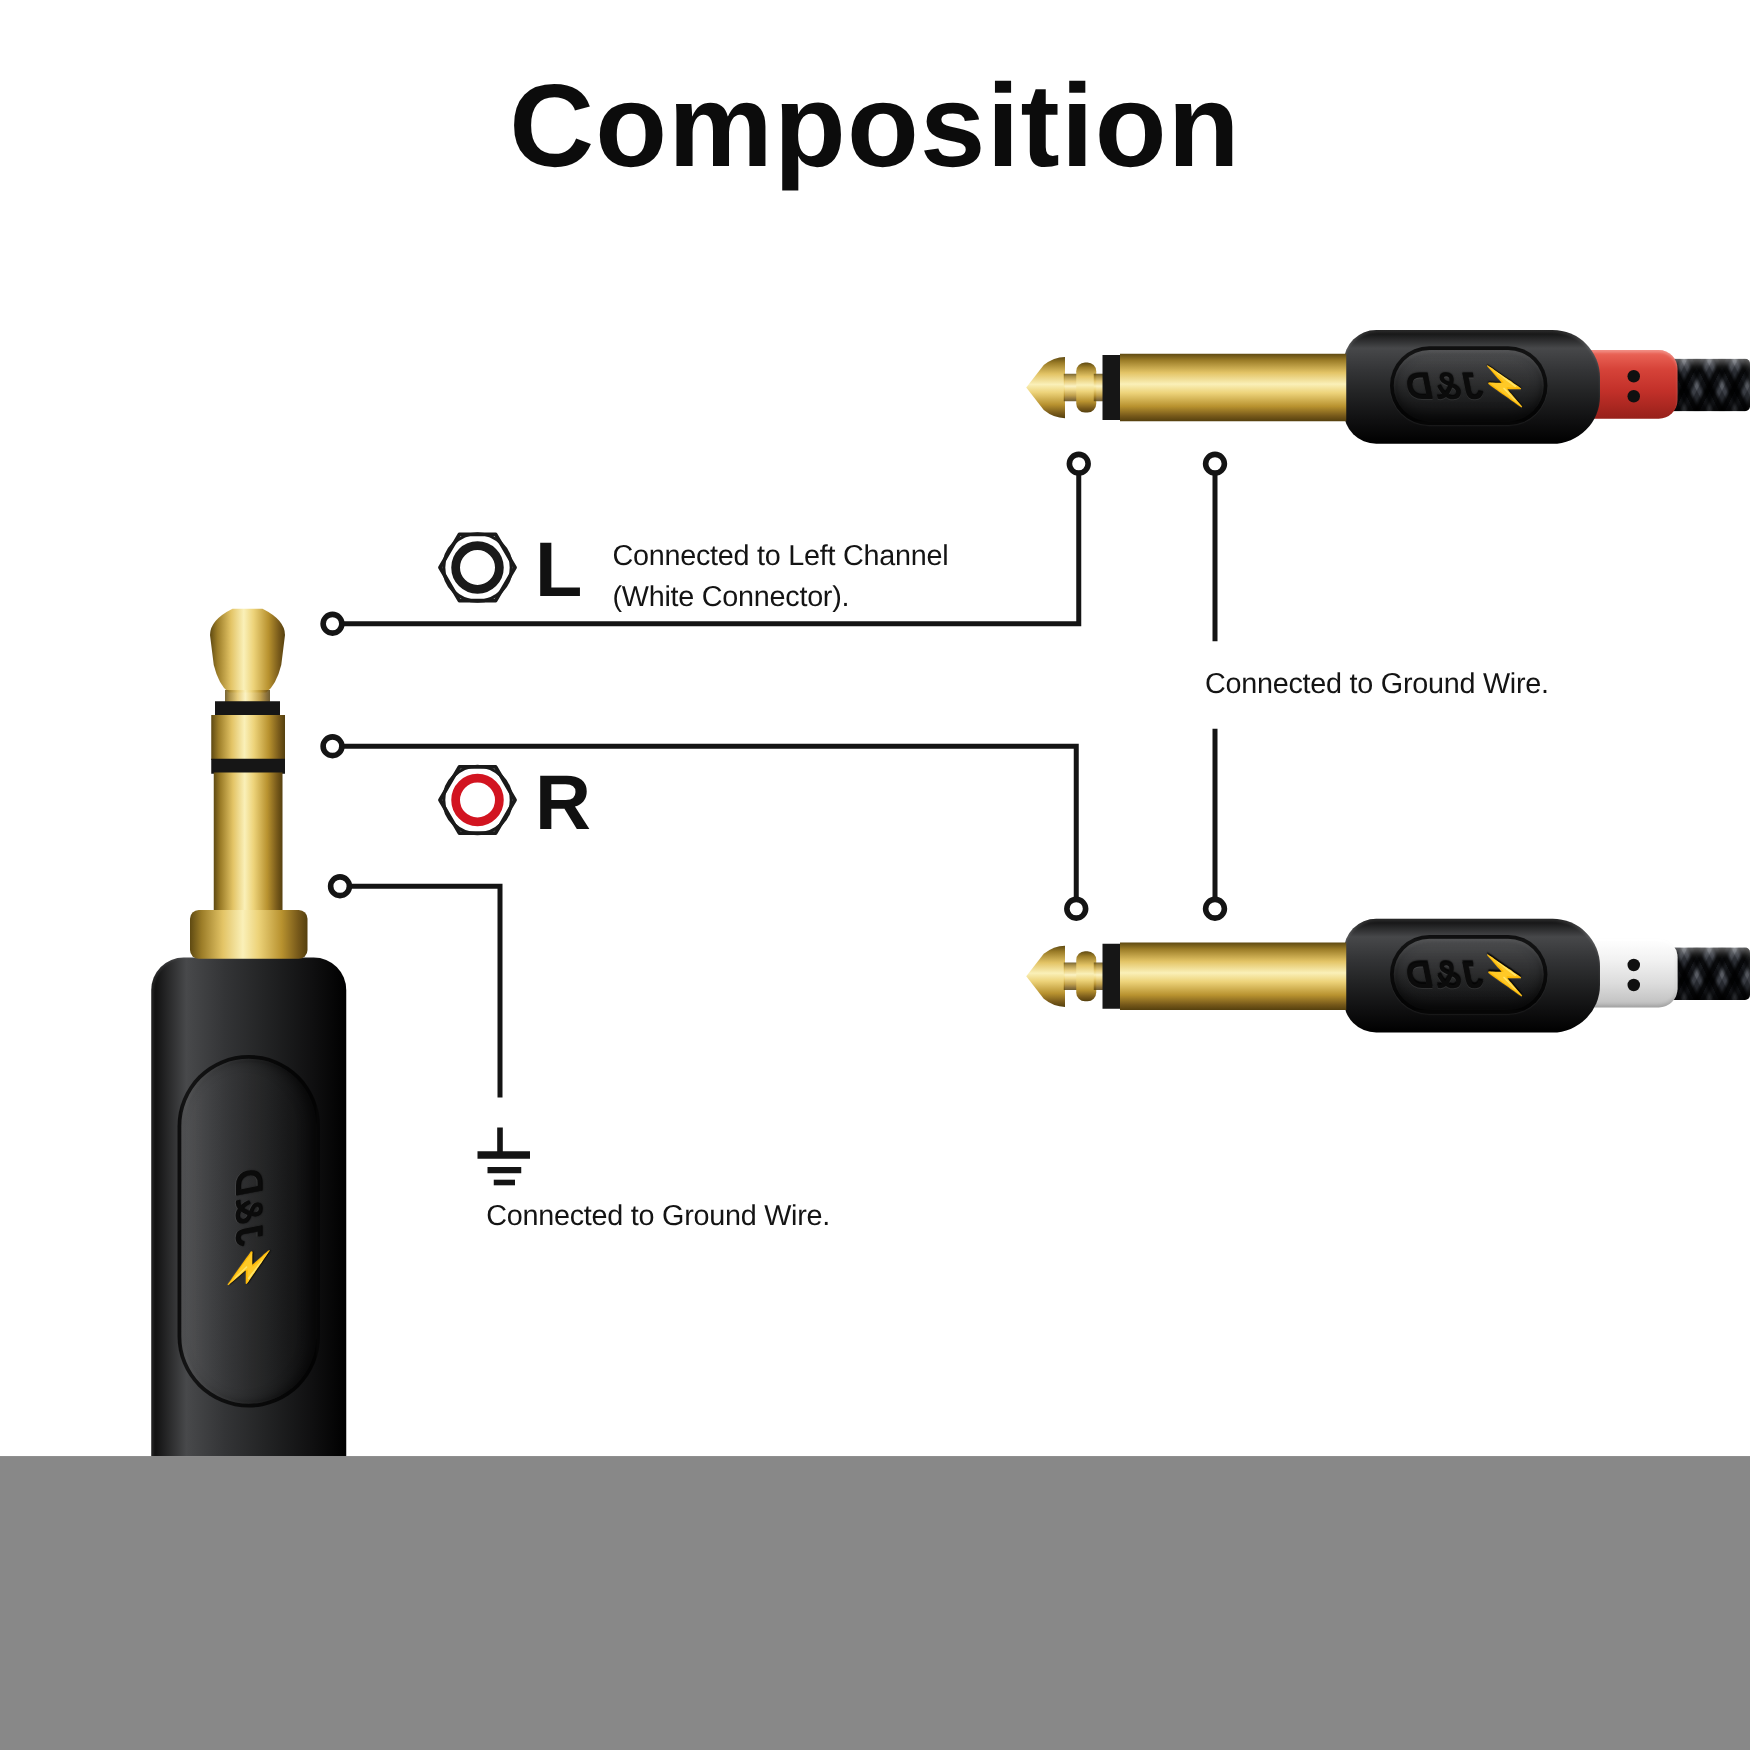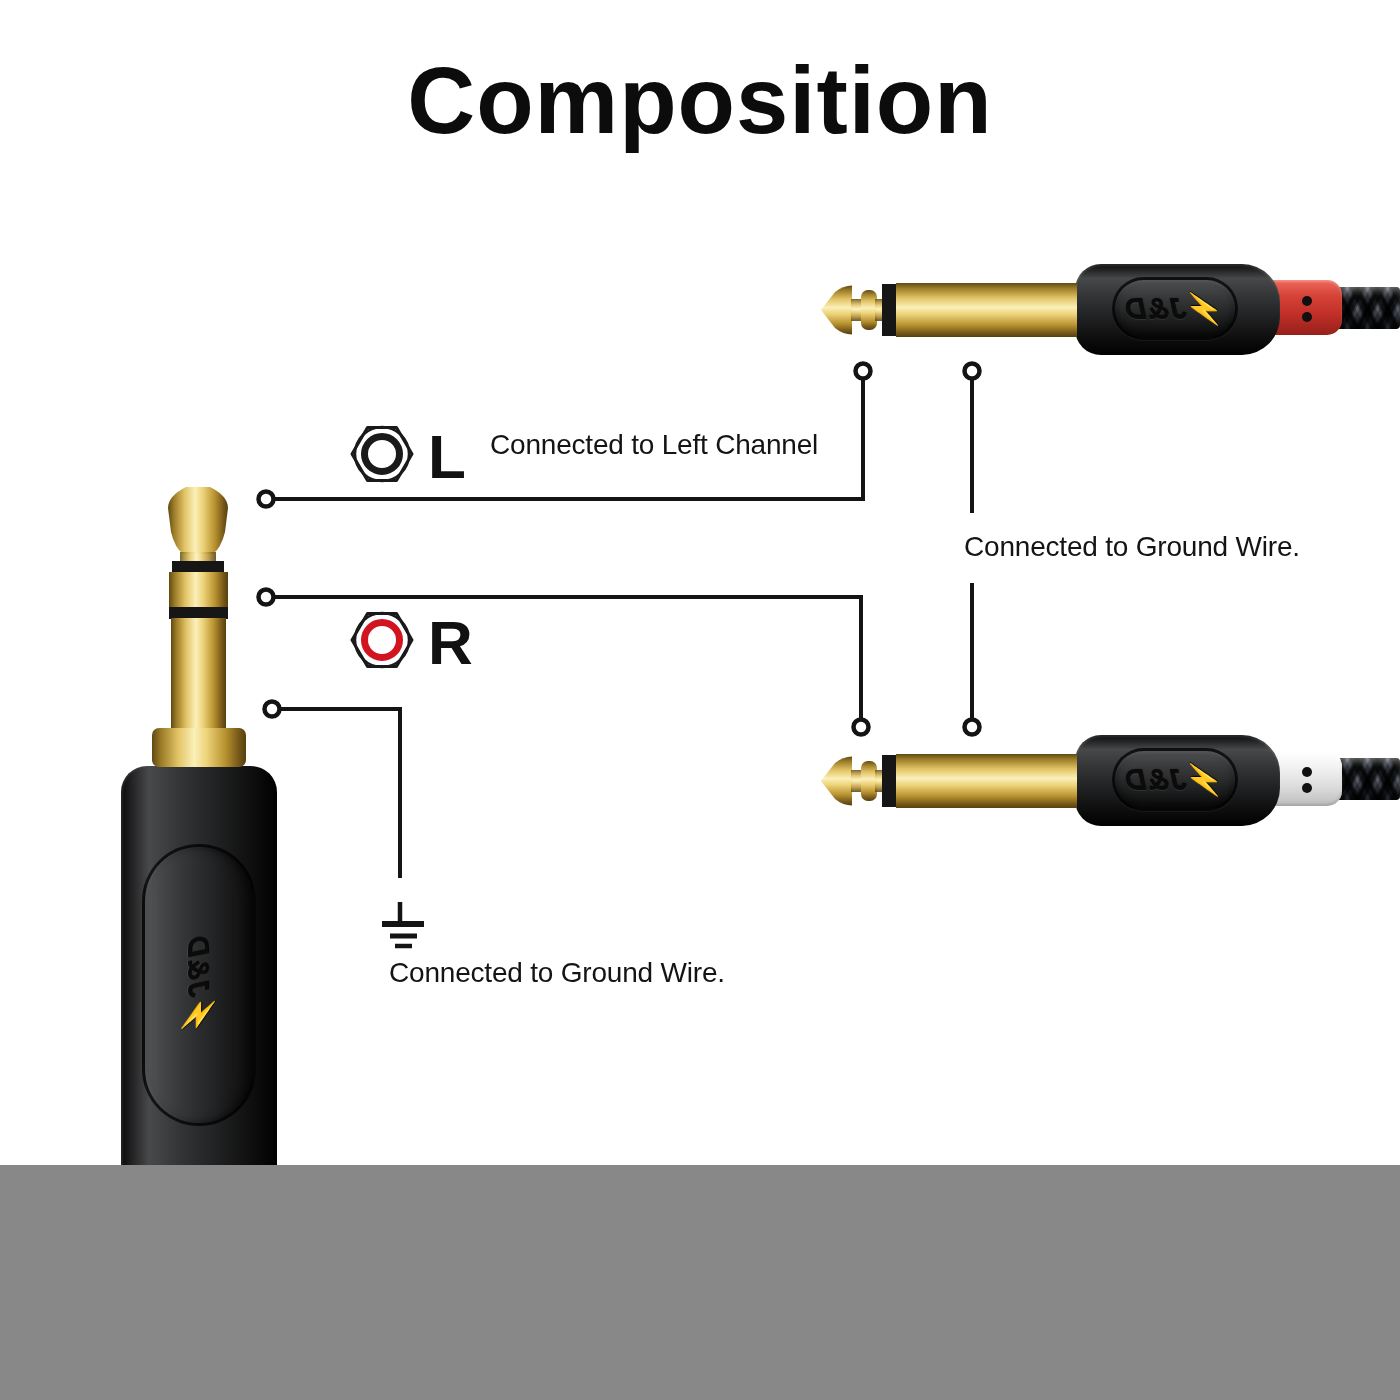--- a/index.html
+++ b/index.html
@@ -8,21 +8,21 @@
     font-family:Liberation Sans, sans-serif;margin:0 auto;
   }
 
   
   .title{
     position:absolute;left:0;right:0;top:52px;text-align:center;
     font-size:94px;font-weight:700;color:#0c0c0c;letter-spacing:1px;line-height:1.05;
   }
 
   
-  .body-text{position:absolute;font-size:28px;line-height:33px;color:#141414;letter-spacing:-0.2px;white-space:nowrap;}
+  .body-text{position:absolute;font-size:23px;line-height:33px;color:#141414;letter-spacing:-0.2px;white-space:nowrap;}
   .big-letter{position:absolute;font-size:62px;font-weight:700;color:#111;line-height:66px;}
 
   
   .rbody{
     position:absolute;left:1075px;width:205px;height:91px;z-index:3;
     background:linear-gradient(180deg,#0a0a0a 0%,#47484a 16%,#333436 36%,#232425 55%,#111112 78%,#000 100%);
     border-radius:26px 38px 38px 26px;
     box-shadow:inset 0 2px 2px rgba(255,255,255,.12);
   }
   .remboss{
@@ -220,20 +220,21 @@
   </svg>
 
   <svg class="icon-svg" style="left:348px;top:420px" width="68" height="68" viewBox="0 0 68 68">
     <polygon points="4,34 19.5,7.5 48.5,7.5 64,34 48.5,60.5 19.5,60.5" fill="#ffffff" stroke="#1a1a1a" stroke-width="3" stroke-linejoin="round"></polygon>
     <circle cx="34" cy="34" r="27" fill="none" stroke="#1a1a1a" stroke-width="2.5"></circle>
     <circle cx="34" cy="34" r="17.5" fill="none" stroke-width="7" stroke="#1a1a1a"></circle>
   </svg>
   <div class="big-letter" style="left:428px;top:424px">L</div>
   <div class="body-text" style="left:490px;top:428px">
     <div>Connected to Left Channel</div>
+    <div>(White Connector).</div>
   </div>
 
   <svg class="icon-svg" style="left:348px;top:606px" width="68" height="68" viewBox="0 0 68 68">
     <polygon points="4,34 19.5,7.5 48.5,7.5 64,34 48.5,60.5 19.5,60.5" fill="#ffffff" stroke="#1a1a1a" stroke-width="3" stroke-linejoin="round"></polygon>
     <circle cx="34" cy="34" r="27" fill="none" stroke="#1a1a1a" stroke-width="2.5"></circle>
     <circle cx="34" cy="34" r="17.5" fill="none" stroke-width="7" stroke="#d21420"></circle>
   </svg>
   <div class="big-letter" style="left:428px;top:610px">R</div>
 
   <div class="body-text" style="left:964px;top:530px">Connected to Ground Wire.</div>

